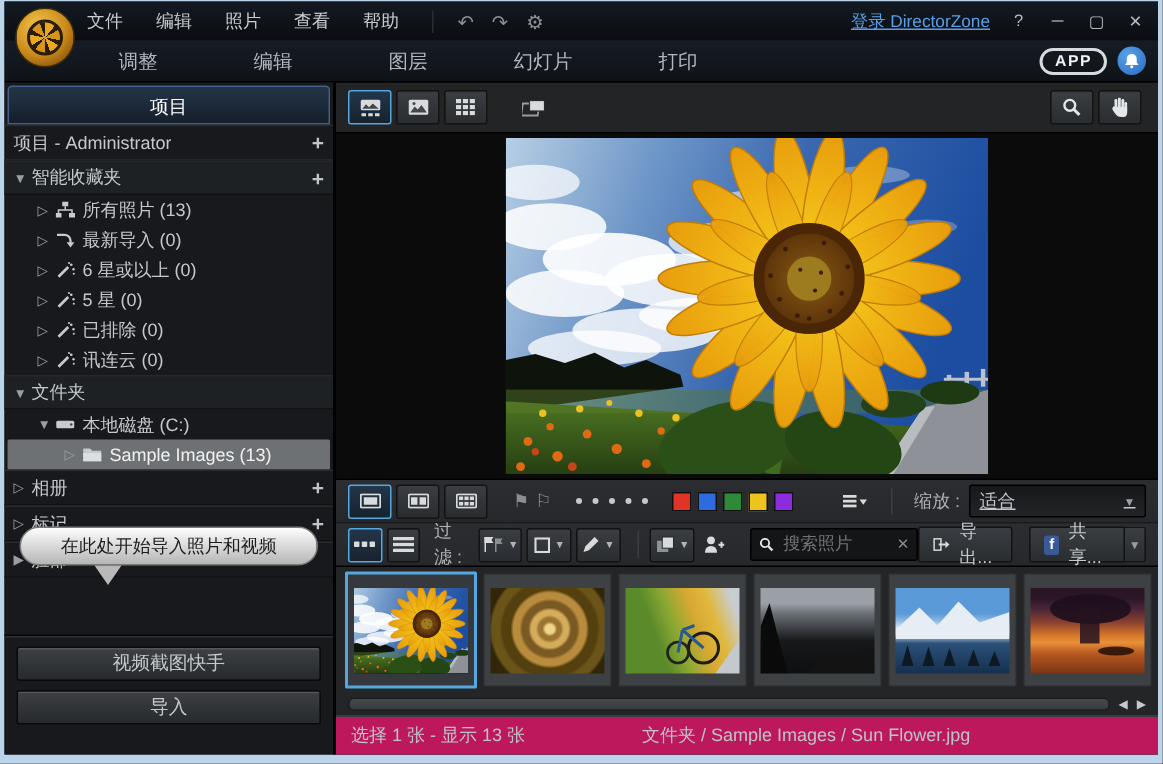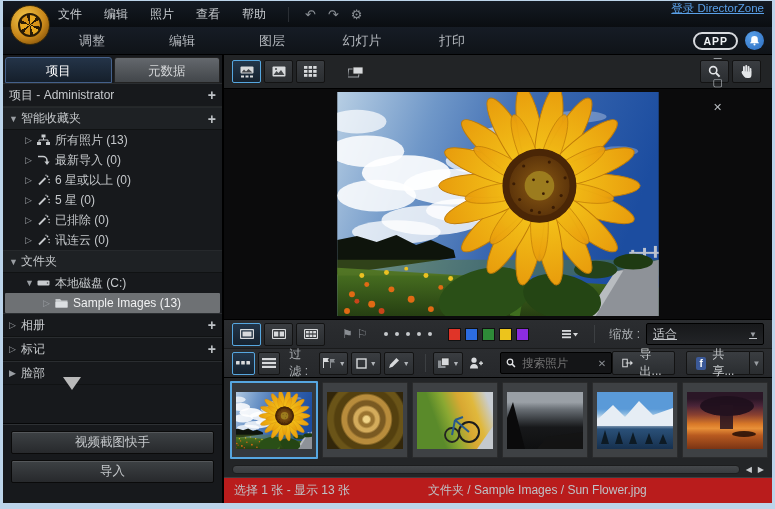--- a/index.html
+++ b/index.html
@@ -12,21 +12,21 @@
   .logo{position:absolute;left:7px;top:4px;width:38px;height:38px;border-radius:50%;
         background:radial-gradient(circle at 38% 32%,#f4c84a,#c8871a 55%,#7a4a08 90%);
         border:1px solid #3a2a08;z-index:20;display:flex;align-items:center;justify-content:center;}
   .logo .ap{width:20px;height:20px;border-radius:50%;background:
         conic-gradient(#e8a820 0 40deg,#2a1c06 40deg 60deg,#d89418 60deg 100deg,#2a1c06 100deg 120deg,#e8a820 120deg 160deg,#2a1c06 160deg 180deg,#d89418 180deg 220deg,#2a1c06 220deg 240deg,#e8a820 240deg 280deg,#2a1c06 280deg 300deg,#d89418 300deg 340deg,#2a1c06 340deg 360deg);
         border:2px solid #2a1c06;}
   .menus{display:flex;gap:22px;margin-left:55px;}
   .mi{color:#c8ccd0;font-size:12px;cursor:default;}
   .tb-tools{display:flex;gap:12px;align-items:center;margin-left:22px;padding-left:16px;border-left:1px solid #2a2e34;}
   .tbt{color:#8a8f95;font-size:13px;}
-  .tb-right{position:absolute;right:8px;top:0;height:26px;display:flex;align-items:center;gap:12px;flex-direction:column;}
+  .tb-right{position:absolute;right:8px;top:0;height:26px;display:flex;align-items:center;gap:12px;}
   .login{color:#5aa0e8;font-size:11.5px;text-decoration:underline;}
   .wbtn{color:#b8bcc0;font-size:11px;width:14px;text-align:center;}
 
   
   .tabbar{height:27px;background:linear-gradient(#161c25,#0f1318);border-bottom:1px solid #000;display:flex;align-items:center;position:relative;flex:0 0 auto;}
   .mtabs{display:flex;margin-left:44px;}
   .mtab{width:90px;text-align:center;color:#b4b8bd;font-size:13px;padding:3px 0;}
   .mtab.active{background:linear-gradient(#223246,#141e2a);border:1px solid #40628c;border-radius:2px;color:#fff;}
   .brandbox{position:absolute;right:8px;display:flex;align-items:center;gap:7px;}
   .app-pill{border:2px solid #d8dade;border-radius:10px;color:#f0f2f4;font-size:10.5px;font-weight:bold;padding:1px 8px;letter-spacing:1px;}
@@ -108,21 +108,21 @@
   .t2{background:radial-gradient(circle at 52% 48%,#f0d488 0 6%,#9a7430 10% 15%,#d4ac5c 19% 25%,#7a5a22 29% 37%,#b88c3c 41% 49%,#54400f 53% 64%,#6a5418 68% 78%,#32260a 82% 100%);}
   .t3{background:linear-gradient(70deg,#5a8a2a 0 30%,#8aa832 45%,#d8a832 62%,#e0b83c 75%,#c8cdd2 92%);}
   .t4{background:linear-gradient(180deg,#9aa0a6 0 18%,#6a7076 30%,#3a3e42 48%,#17181a 62%,#0e0f10 100%);}
   .t5{background:linear-gradient(180deg,#5a9ad8 0 30%,#8ab8e0 38%,#e8eef2 48%,#b8c8d8 55%,#2a5078 65%,#16304e 100%);}
   .t6{background:linear-gradient(180deg,#2a1626 0 12%,#4a2438 24%,#8a4030 40%,#d87828 56%,#e89038 64%,#b85a20 76%,#7a3414 100%);}
 
   
   .scrollrow{height:15px;display:flex;align-items:center;padding:0 8px;gap:6px;background:#232527;flex:0 0 auto;}
   .sb-track{flex:1;height:7px;background:linear-gradient(#45484b,#393c3f);border-radius:4px;border:1px solid #1c1d1e;}
   .sb-btn{color:#c6c9cc;font-size:8px;}
-  .statusbar{height:25px;background:#b91c1c;border-top:1px solid #3c3f42;display:flex;align-items:center;font-size:12px;color:#bfc2c6;padding:0 10px;flex:0 0 auto;}
+  .statusbar{height:25px;background:#be185d;border-top:1px solid #3c3f42;display:flex;align-items:center;font-size:12px;color:#bfc2c6;padding:0 10px;flex:0 0 auto;}
   .spath{margin-left:78px;}
 </style>
 </head>
 <body>
 
 <svg style="position:absolute;width:0;height:0" aria-hidden="true">
   <defs>
     <linearGradient id="gSky" x1="0" y1="0" x2="1" y2="0.25">
       <stop offset="0" stop-color="#b8cfe4"></stop>
         <stop offset=".3" stop-color="#6f97c8"></stop>
@@ -469,21 +469,20 @@
             </svg>
           </span>
     </div>
   </div>
 
   <div class="content">
 
     <div class="sidebar">
       <div class="stabs">
         <div class="stab active">项目</div>
-        <div class="stab">元数据</div>
       </div>
       <div class="tree">
         <div class="prow">
           <span class="tlabel">项目 - Administrator</span>
           <span class="plus">+</span>
         </div>
         <div class="sect">
           <span class="tri">▼</span>
           <span class="tlabel">智能收藏夹</span>
           <span class="plus">+</span>
@@ -557,20 +556,21 @@
           <span class="tri">▷</span>
           <span class="tlabel">标记</span>
           <span class="plus">+</span>
         </div>
         <div class="sect2">
           <span class="tri">▶</span>
           <span class="tlabel">脸部</span>
         </div>
       </div>
       <div class="hintzone">
+        <div class="bubble">在此处开始导入照片和视频</div>
         <div class="bubble-arrow"></div>
       </div>
       <div class="sb-div"></div>
       <div class="sbtn">视频截图快手</div>
       <div class="sbtn last">导入</div>
     </div>
 
     <div class="main">
 
       <div class="vtb">

